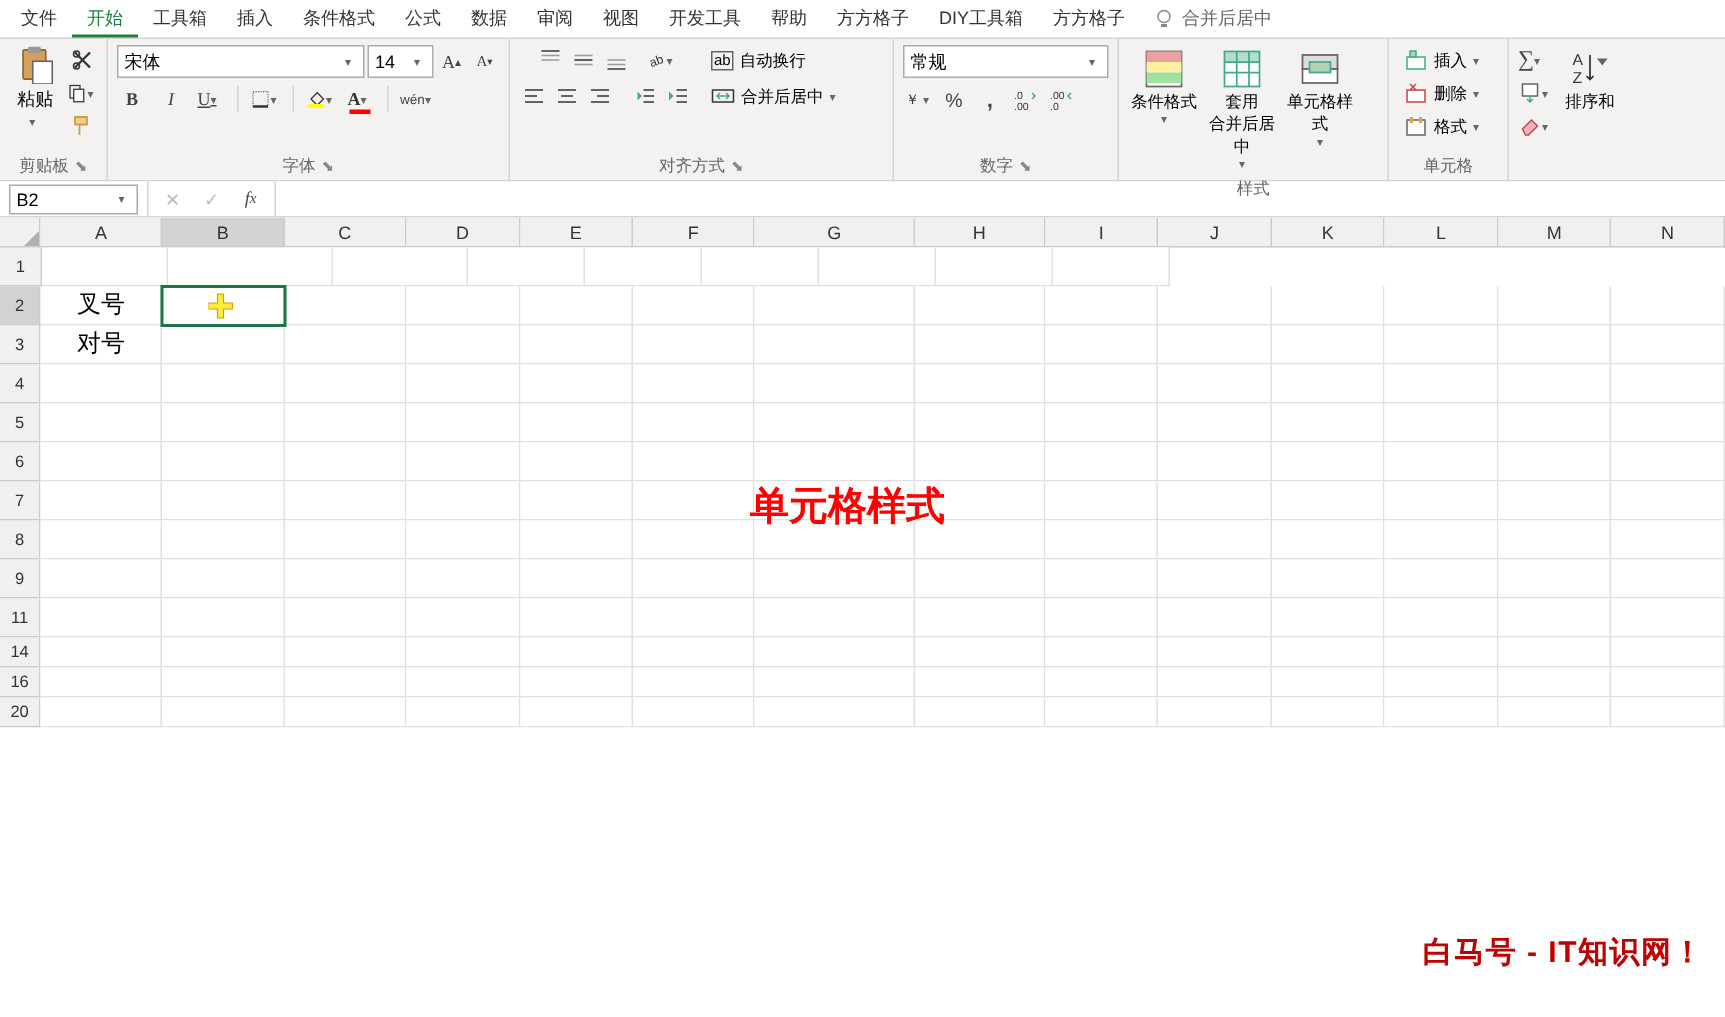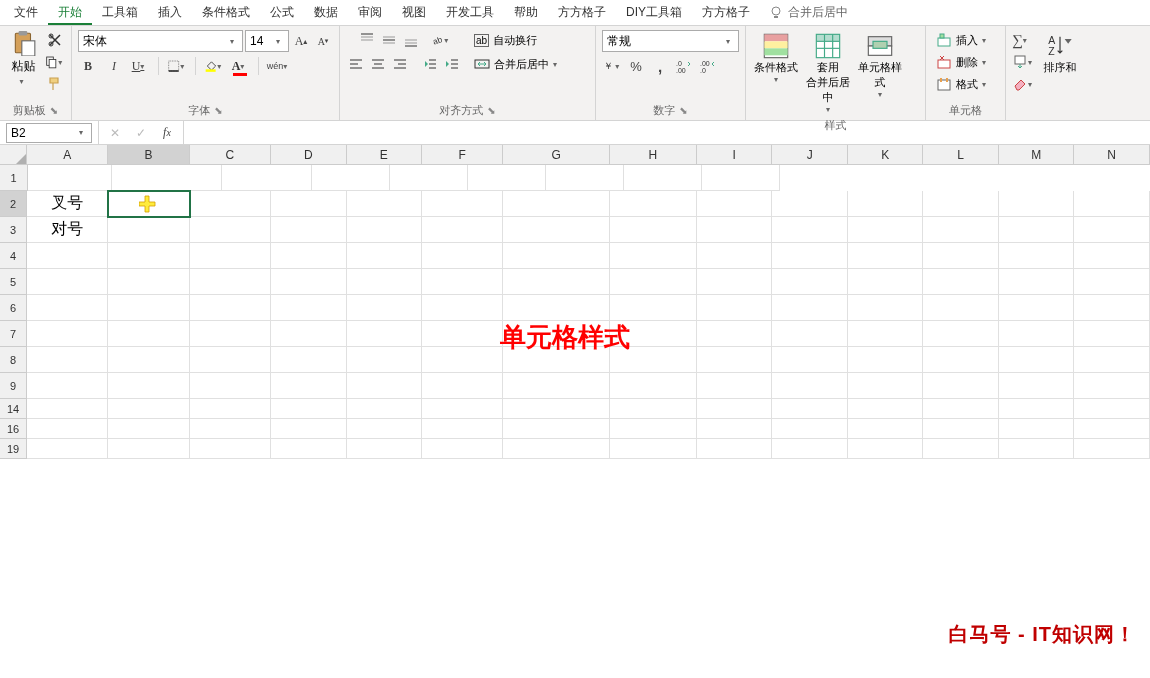--- a/index.html
+++ b/index.html
@@ -586,20 +586,37 @@
         <div class="cell" style="width:84px;height:26px"></div>
         <div class="cell" style="width:110px;height:26px"></div>
         <div class="cell" style="width:90px;height:26px"></div>
         <div class="cell" style="width:78px;height:26px"></div>
         <div class="cell" style="width:78px;height:26px"></div>
         <div class="cell" style="width:78px;height:26px"></div>
         <div class="cell" style="width:78px;height:26px"></div>
         <div class="cell" style="width:78px;height:26px"></div>
         <div class="cell" style="width:78px;height:26px"></div>
       </div>
+      <div class="row" style="height:26px">
+        <div class="rh" style="height:26px">11</div>
+        <div class="cell" style="width:84px;height:26px"></div>
+        <div class="cell" style="width:84px;height:26px"></div>
+        <div class="cell" style="width:84px;height:26px"></div>
+        <div class="cell" style="width:78px;height:26px"></div>
+        <div class="cell" style="width:78px;height:26px"></div>
+        <div class="cell" style="width:84px;height:26px"></div>
+        <div class="cell" style="width:110px;height:26px"></div>
+        <div class="cell" style="width:90px;height:26px"></div>
+        <div class="cell" style="width:78px;height:26px"></div>
+        <div class="cell" style="width:78px;height:26px"></div>
+        <div class="cell" style="width:78px;height:26px"></div>
+        <div class="cell" style="width:78px;height:26px"></div>
+        <div class="cell" style="width:78px;height:26px"></div>
+        <div class="cell" style="width:78px;height:26px"></div>
+      </div>
       <div class="row" style="height:20px">
         <div class="rh" style="height:20px">14</div>
         <div class="cell" style="width:84px;height:20px"></div>
         <div class="cell" style="width:84px;height:20px"></div>
         <div class="cell" style="width:84px;height:20px"></div>
         <div class="cell" style="width:78px;height:20px"></div>
         <div class="cell" style="width:78px;height:20px"></div>
         <div class="cell" style="width:84px;height:20px"></div>
         <div class="cell" style="width:110px;height:20px"></div>
         <div class="cell" style="width:90px;height:20px"></div>
@@ -621,21 +638,21 @@
         <div class="cell" style="width:110px;height:20px"></div>
         <div class="cell" style="width:90px;height:20px"></div>
         <div class="cell" style="width:78px;height:20px"></div>
         <div class="cell" style="width:78px;height:20px"></div>
         <div class="cell" style="width:78px;height:20px"></div>
         <div class="cell" style="width:78px;height:20px"></div>
         <div class="cell" style="width:78px;height:20px"></div>
         <div class="cell" style="width:78px;height:20px"></div>
       </div>
       <div class="row" style="height:20px">
-        <div class="rh" style="height:20px">19</div>
+        <div class="rh" style="height:20px">20</div>
         <div class="cell" style="width:84px;height:20px"></div>
         <div class="cell" style="width:84px;height:20px"></div>
         <div class="cell" style="width:84px;height:20px"></div>
         <div class="cell" style="width:78px;height:20px"></div>
         <div class="cell" style="width:78px;height:20px"></div>
         <div class="cell" style="width:84px;height:20px"></div>
         <div class="cell" style="width:110px;height:20px"></div>
         <div class="cell" style="width:90px;height:20px"></div>
         <div class="cell" style="width:78px;height:20px"></div>
         <div class="cell" style="width:78px;height:20px"></div>

